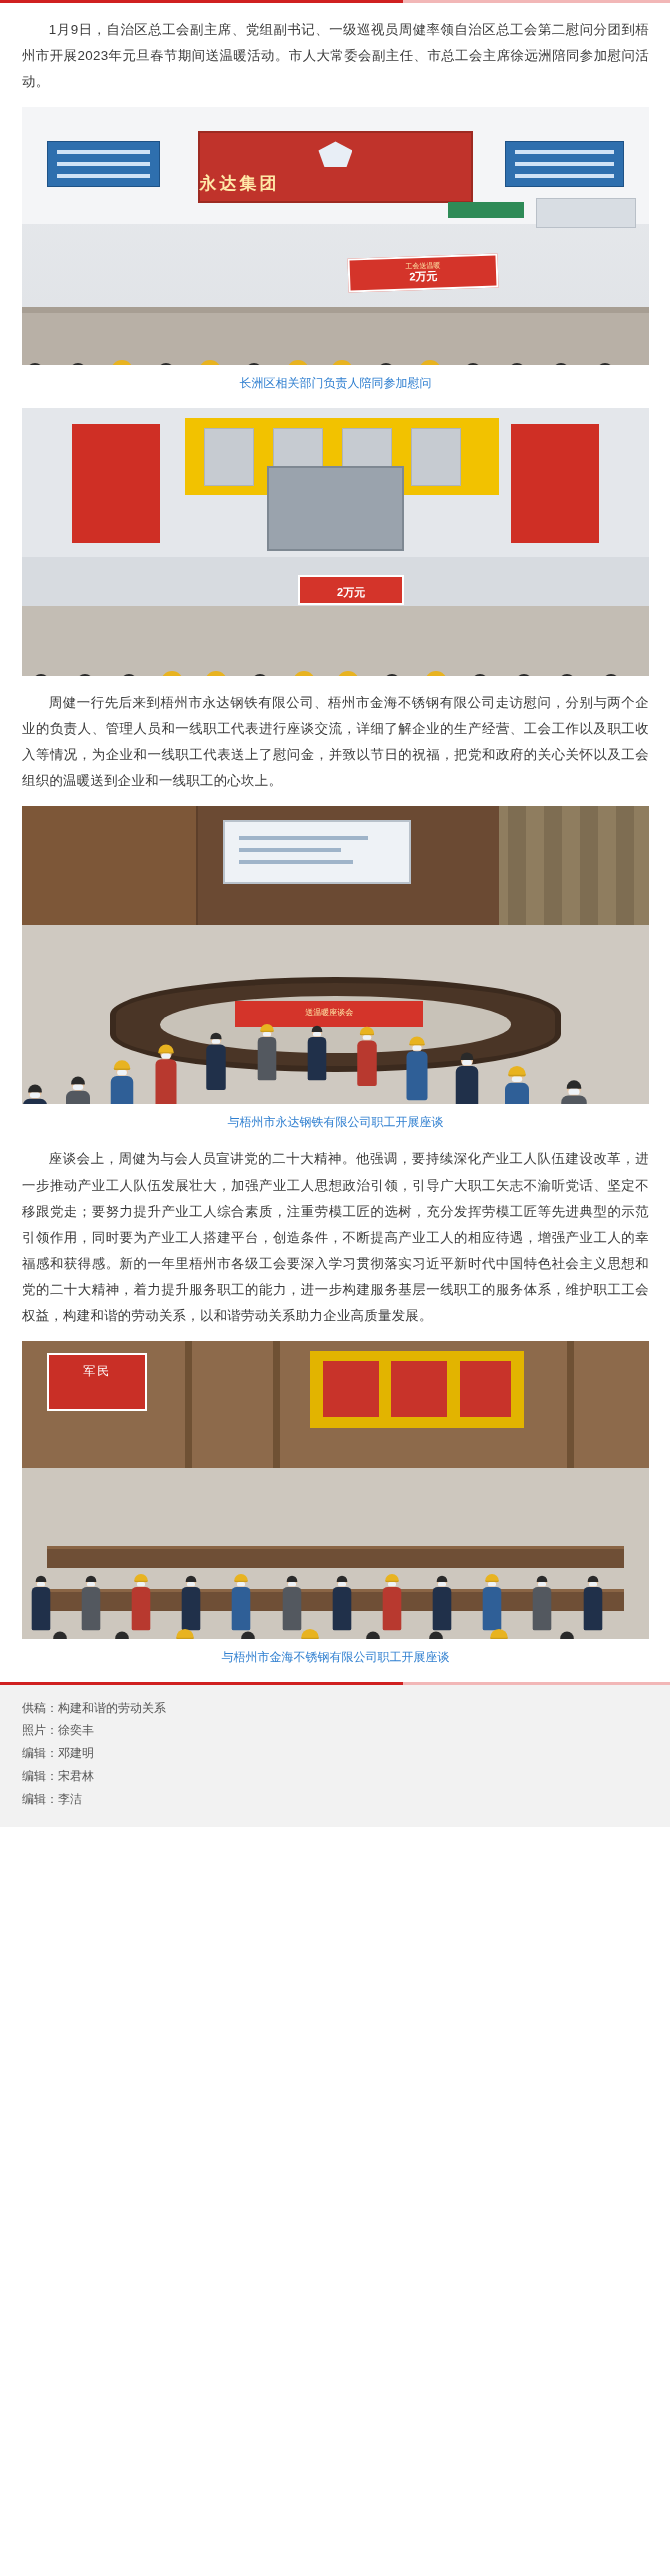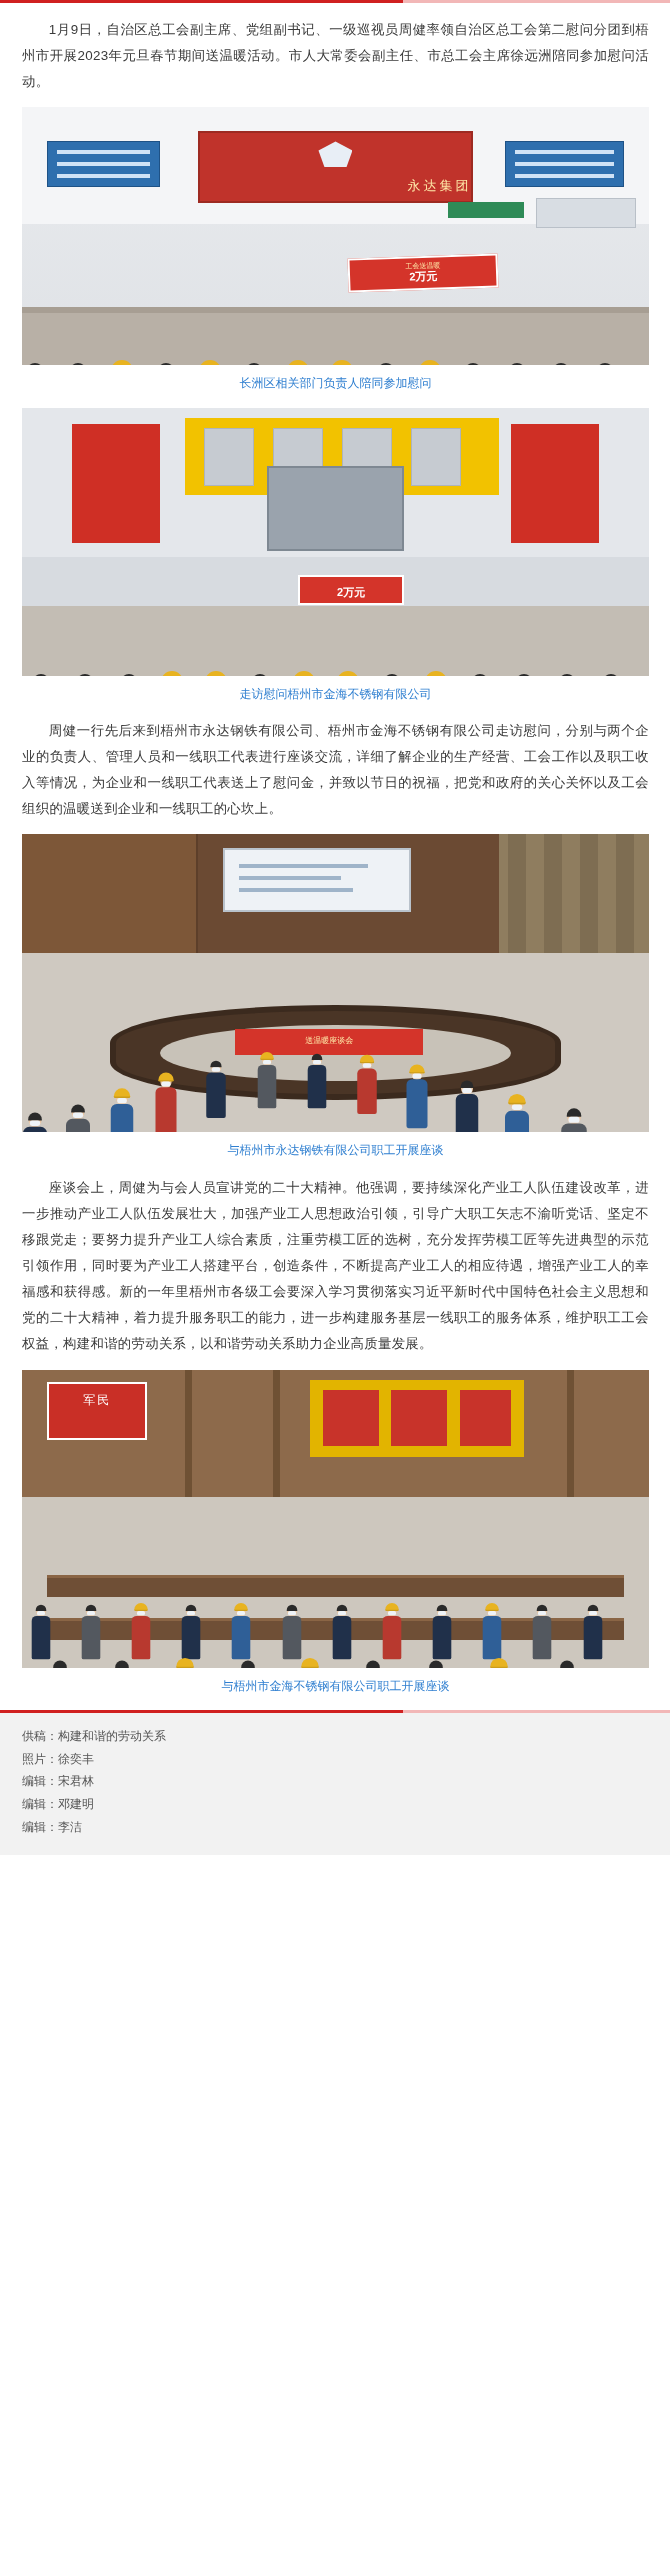--- a/index.html
+++ b/index.html
@@ -65,21 +65,21 @@
     overflow: hidden;
   }
   .scene * { box-sizing: border-box; }
 
   
   .s1 { height: 258px; background: linear-gradient(#e9ebee, #dfe2e6); }
   .s1 .wall { position:absolute; left:0; top:0; width:100%; height:117px; background:#f4f5f7; }
   .s1 .ceil { position:absolute; left:0; top:0; width:100%; height:26px; background:#d9dde2; border-bottom:1px solid #c7ccd2; }
   .s1 .redpanel { position:absolute; left:28%; top:24px; width:44%; height:72px; background:#c0332b; border:2px solid #9d2a22; }
   .s1 .redpanel .logo { position:absolute; left:50%; top:8px; transform:translateX(-50%); width:34px; height:26px; background:#e8eef6; clip-path: polygon(50% 0,100% 35%,82% 100%,18% 100%,0 35%); }
-  .s1 .redpanel .txt { position:absolute; left:0; bottom:6px; width:100%; text-align:right; color:#ffe9a8; font-size:13px; letter-spacing:3px; }
+  .s1 .redpanel .txt { position:absolute; left:0; bottom:6px; width:100%; text-align:left; color:#ffe9a8; font-size:17px; letter-spacing:3px;font-weight:bold; }
   .s1 .signL { position:absolute; left:4%; top:34px; width:18%; height:46px; background:#2e6fae; border:1px solid #1e5286; }
   .s1 .signR { position:absolute; right:4%; top:34px; width:19%; height:46px; background:#2e6fae; border:1px solid #1e5286; }
   .s1 .signR .ln, .s1 .signL .ln { position:absolute; left:8%; width:84%; height:4px; background:#cfe2f5; }
   .s1 .bigsign { position:absolute; right:2%; top:91px; width:16%; height:30px; background:#d8dde3; border:1px solid #b9c0c8; }
   .s1 .greensign { position:absolute; right:20%; top:95px; width:12%; height:16px; background:#2e8b57; }
   .s1 .floor { position:absolute; left:0; bottom:0; width:100%; height:58px; background:#b8b0a6; }
   .s1 .floor:after { content:''; position:absolute; left:0; top:0; width:100%; height:6px; background:#a79e93; }
   .s1 .banner { position:absolute; left:52%; top:149px; width:24%; height:34px; background:#d4342a; border:2px solid #fff; transform:rotate(-2deg); }
   .s1 .banner .t1 { position:absolute; top:3px; width:100%; text-align:center; color:#ffe9a8; font-size:7px; }
   .s1 .banner .t2 { position:absolute; bottom:4px; width:100%; text-align:center; color:#fff; font-size:11px; font-weight:bold; }
@@ -297,21 +297,20 @@
             <div class="person blue" style="left:94%;">
                 <div class="hair"></div>
               </div>
           </div>
 
           <div class="banner">
             <div class="t2">2万元</div>
           </div>
         </div>
       </div>
-      <div class="caption">走访慰问梧州市金海不锈钢有限公司</div>
     </div>
 
     <p class="para">周健一行先后来到梧州市永达钢铁有限公司、梧州市金海不锈钢有限公司走访慰问，分别与两个企业的负责人、管理人员和一线职工代表进行座谈交流，详细了解企业的生产经营、工会工作以及职工收入等情况，为企业和一线职工代表送上了慰问金，并致以节日的祝福，把党和政府的关心关怀以及工会组织的温暖送到企业和一线职工的心坎上。</p>
 
     <div class="figure">
       <div class="photo">
         <div class="scene s3">
           <div class="backwall"></div>
           <div class="woodpanel"></div>
           <div class="screen">
@@ -550,20 +549,20 @@
     </div>
 
 
   </div>
 
   <div class="footer-wrap">
     <div class="footer-rule"></div>
     <div class="footer">
       <div class="line">供稿：构建和谐的劳动关系</div>
       <div class="line">照片：徐奕丰</div>
+      <div class="line">编辑：邓建明</div>
       <div class="line">编辑：宋君林</div>
-      <div class="line">编辑：邓建明</div>
       <div class="line">编辑：李洁</div>
     </div>
   </div>
 
 </div>
 
 
 </body></html>

